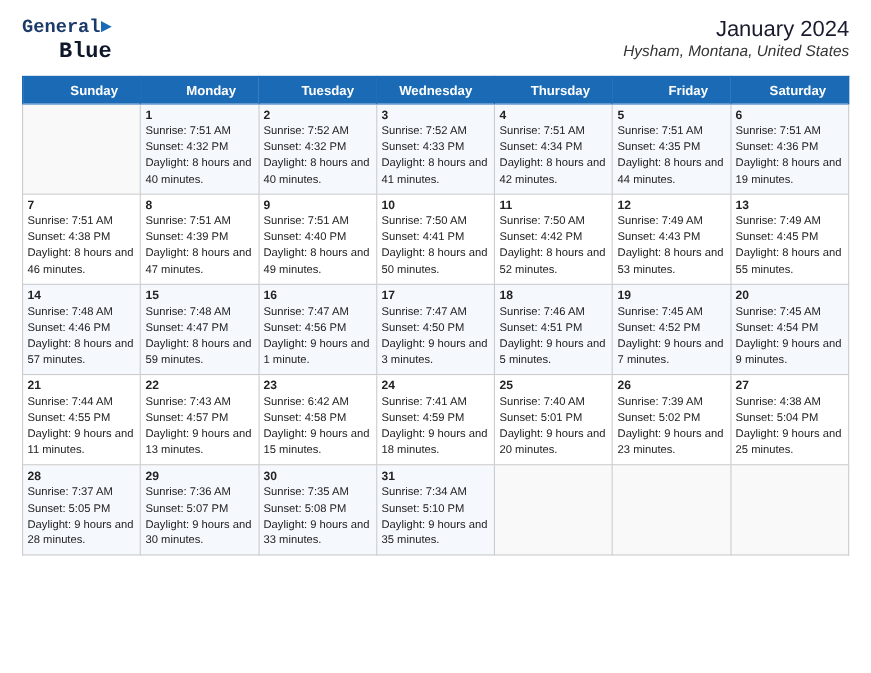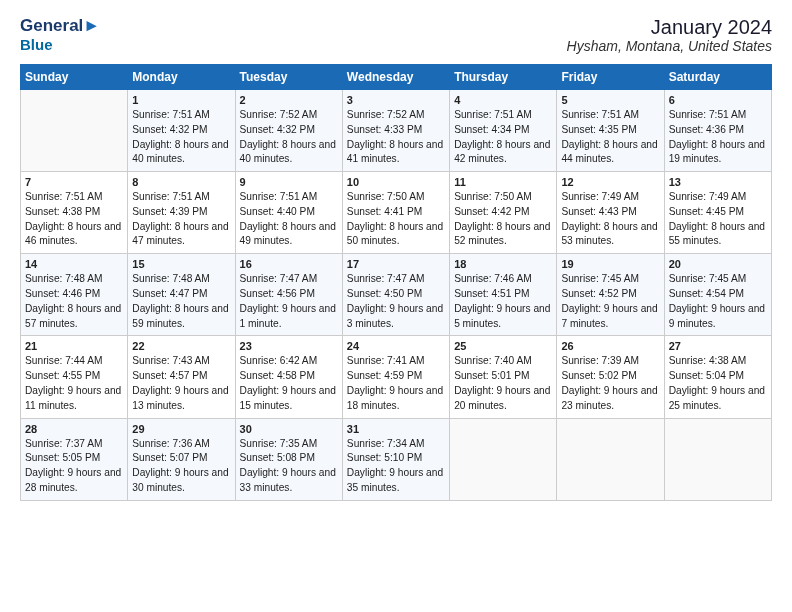--- a/index.html
+++ b/index.html
@@ -17,20 +17,21 @@
     }
     .header {
       display: flex;
       justify-content: space-between;
       align-items: flex-start;
       margin-bottom: 10px;
     }
     .logo {
       display: flex;
       align-items: center;
+      font-family: Liberation Mono, monospace;
     }
     .title-block {
       text-align: right;
     }
     .main-title {
       font-size: 20px;
       font-weight: normal;
       color: #1a1a2e;
       line-height: 1.1;
     }
@@ -42,22 +43,22 @@
     table {
       width: 100%;
       border-collapse: collapse;
       table-layout: fixed;
     }
     thead tr th {
       background: #1a6ab5;
       color: #fff;
       font-size: 12px;
       font-weight: bold;
-      padding: 5px 4px;
-      text-align: left;
+      padding: 5px 20px;
+      text-align: right;
       border: 1px solid #1a6ab5;
     }
     tbody tr td {
       vertical-align: top;
       font-size: 10.2px;
       color: #222;
       padding: 4px 4px;
       border: 1px solid #ccc;
       height: 82px;
       background: #fff;
@@ -84,21 +85,21 @@
 </head>
 <body>
 <div class="page">
 
   <div class="header">
     <div class="logo">
       <div>
         <div style="font-size:17px;font-weight:bold;color:#1a3a6b;line-height:1.15;">
           General<span style="color:#1a6ab5;">►</span>
         </div>
-        <div style="font-size:15px;font-weight:bold;color:#0369a1;line-height:1.15;">Blue</div>
+        <div style="font-size:20px;font-weight:bold;color:#0f172a;line-height:1.15;text-align:right;">Blue</div>
       </div>
     </div>
     <div class="title-block">
       <div class="main-title">January 2024</div>
       <div class="subtitle">Hysham, Montana, United States</div>
     </div>
   </div>
 
   <table>
     <thead>

